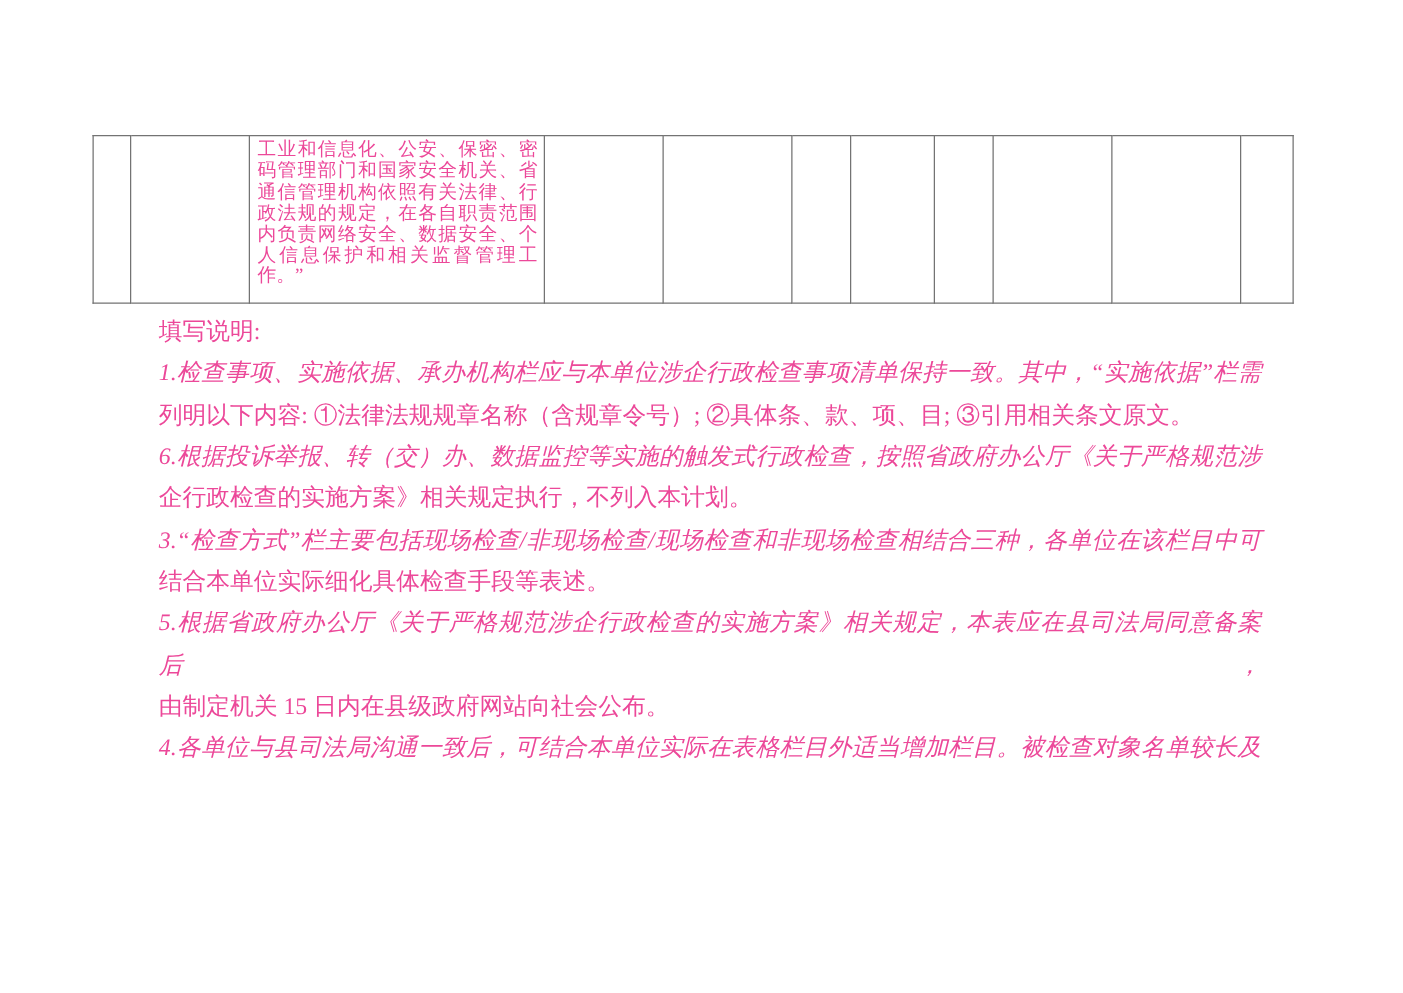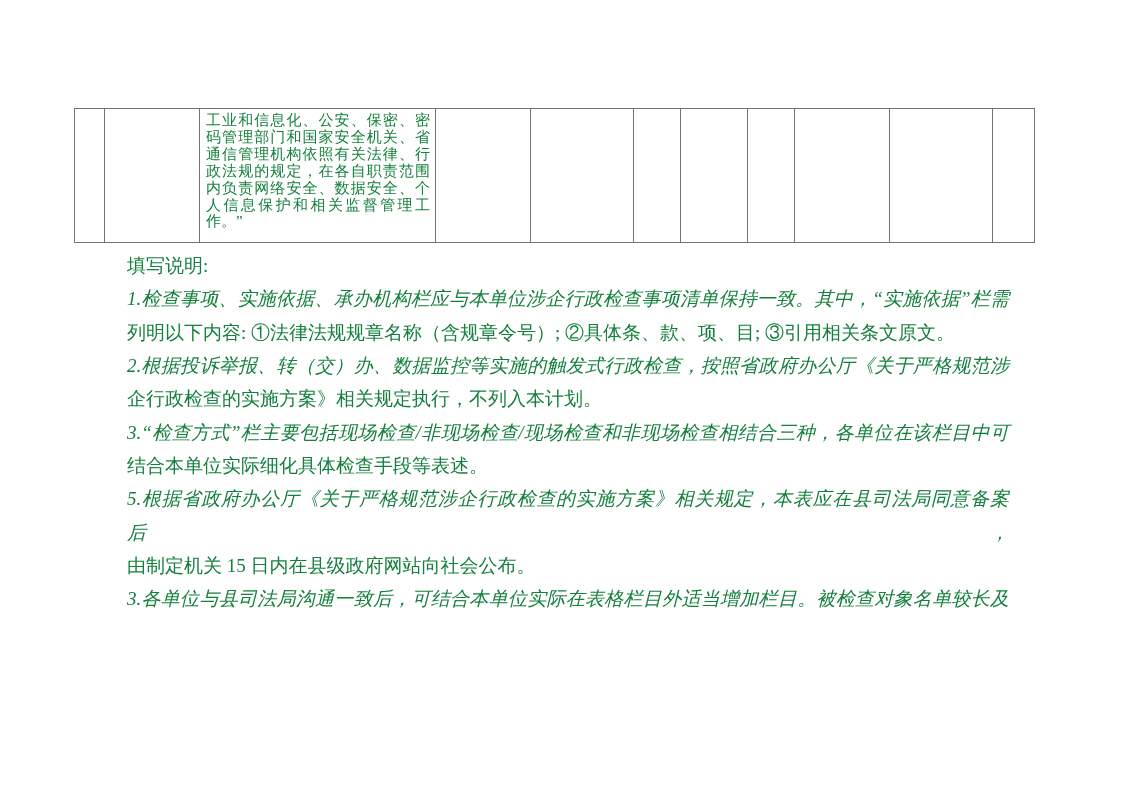--- a/index.html
+++ b/index.html
@@ -7,21 +7,21 @@
     padding: 0;
     background: #ffffff;
   }
   .page {
     position: relative;
     width: 1122px;
     height: 794px;
     background: #ffffff;
     overflow: hidden;
     font-family: "Liberation Serif", "DejaVu Serif", serif;
-    color: #15803d;
+    color: #ec4899;
   }
 
   
   table.grid {
     position: absolute;
     left: 74px;
     top: 108px;
     width: 961px;
     border-collapse: collapse;
     table-layout: fixed;
@@ -96,22 +96,22 @@
       <td></td>
       <td></td>
     </tr>
   </tbody>
     </table>
 
   <div class="notes">
     <div class="nheading">填写说明:</div>
     <div class="nline">1.检查事项、实施依据、承办机构栏应与本单位涉企行政检查事项清单保持一致。其中，“实施依据”栏需</div>
     <div class="nline-end">列明以下内容: ①法律法规规章名称（含规章令号）; ②具体条、款、项、目; ③引用相关条文原文。</div>
-    <div class="nline">2.根据投诉举报、转（交）办、数据监控等实施的触发式行政检查，按照省政府办公厅《关于严格规范涉</div>
+    <div class="nline">6.根据投诉举报、转（交）办、数据监控等实施的触发式行政检查，按照省政府办公厅《关于严格规范涉</div>
     <div class="nline-end">企行政检查的实施方案》相关规定执行，不列入本计划。</div>
     <div class="nline">3.“检查方式”栏主要包括现场检查/非现场检查/现场检查和非现场检查相结合三种，各单位在该栏目中可</div>
     <div class="nline-end">结合本单位实际细化具体检查手段等表述。</div>
     <div class="nline">5.根据省政府办公厅《关于严格规范涉企行政检查的实施方案》相关规定，本表应在县司法局同意备案后，</div>
     <div class="nline-end">由制定机关 15 日内在县级政府网站向社会公布。</div>
-    <div class="nline">3.各单位与县司法局沟通一致后，可结合本单位实际在表格栏目外适当增加栏目。被检查对象名单较长及</div>
+    <div class="nline">4.各单位与县司法局沟通一致后，可结合本单位实际在表格栏目外适当增加栏目。被检查对象名单较长及</div>
   </div>
 
 </div>
 
 </body></html>

